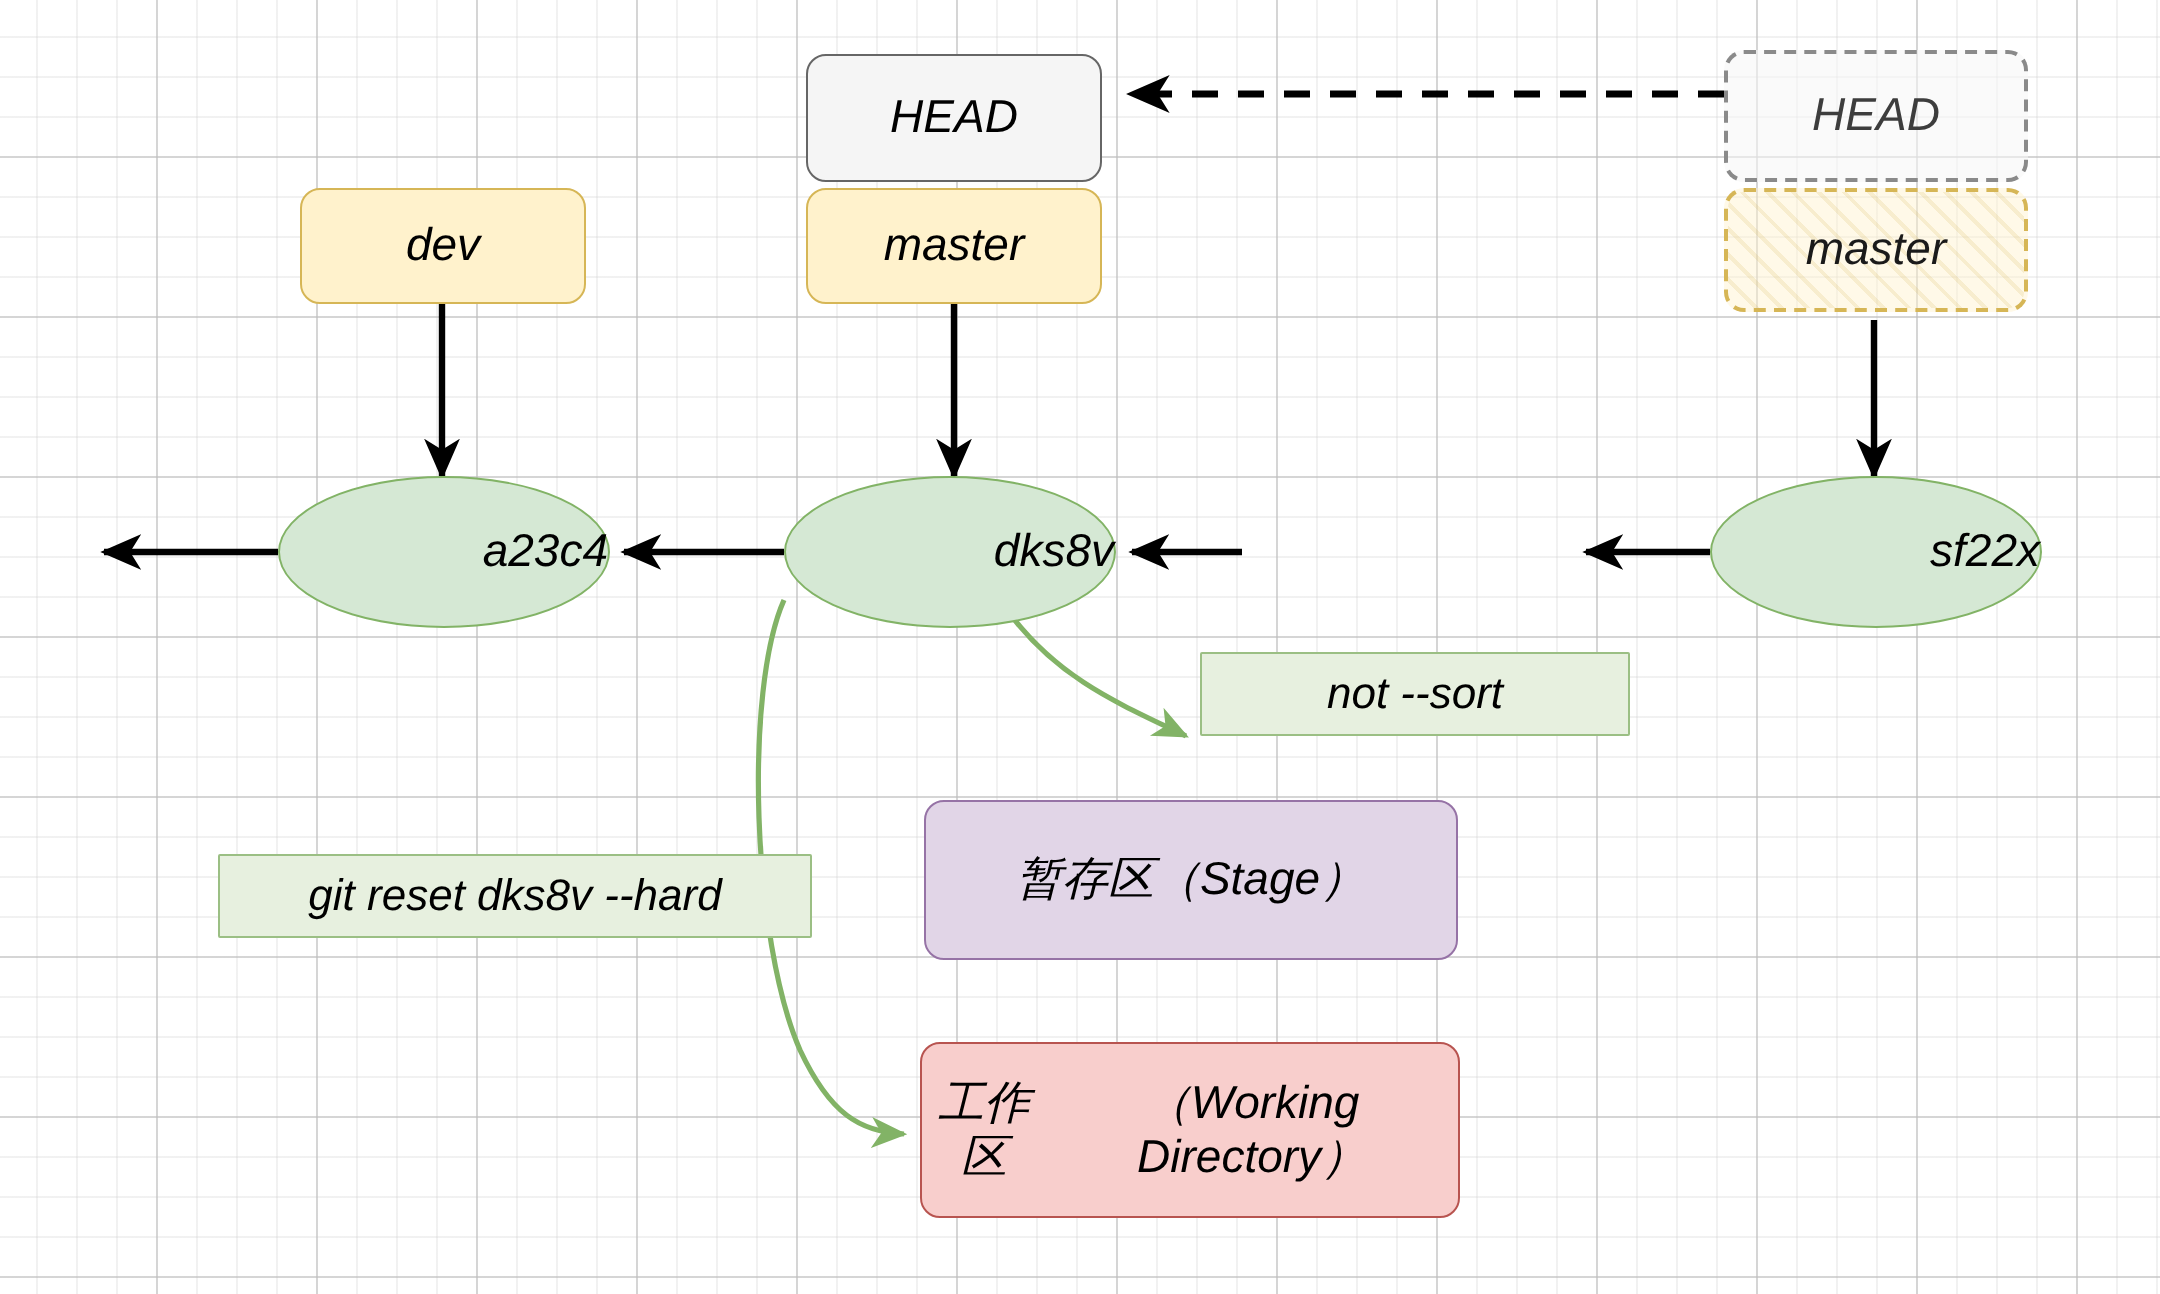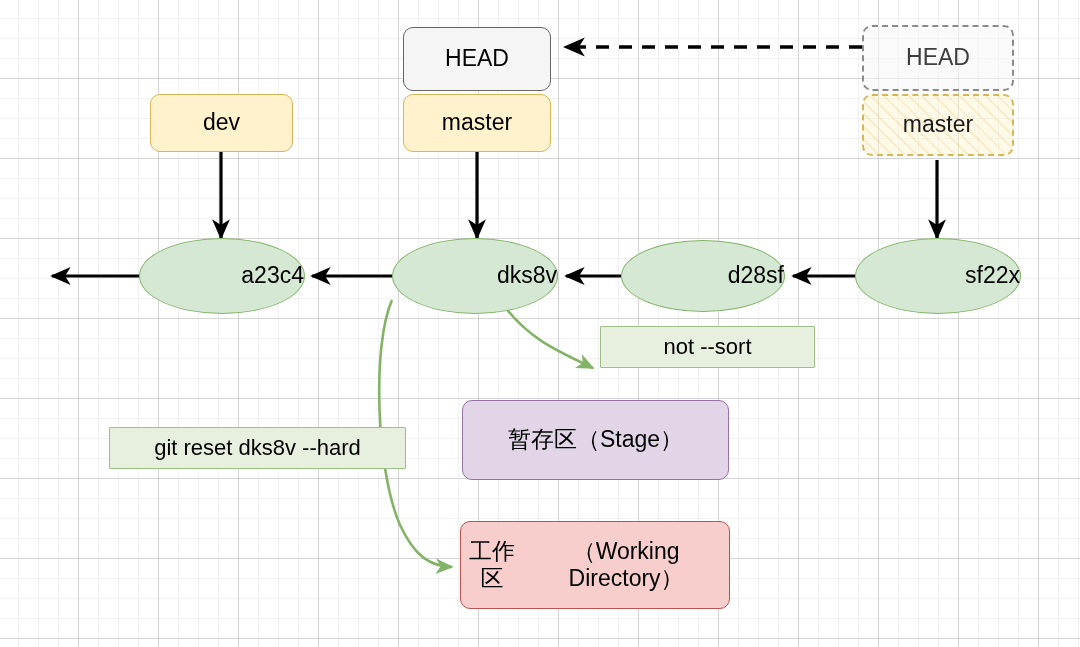--- a/index.html
+++ b/index.html
@@ -31,20 +31,21 @@
   }
   .node {
     position: absolute;
     box-sizing: border-box;
     display: flex;
     align-items: center;
     justify-content: center;
     text-align: center;
     color: #000000;
     line-height: 1.18;
+    font-style: italic;
   }
   .rbox {
     border-radius: 10px;
     border-width: 1.6px;
     border-style: solid;
   }
   .branch {
     background: #fff2cc;
     border-color: #d6b656;
     font-size: 23px;
@@ -155,23 +156,20 @@
   <div class="node ghost-branch" style="left:862px; top:94px; width:152px; height:62px;">
     <span style="position:relative; z-index:1;">master</span>
   </div>
 
   <div class="node commit" style="left:139px; top:238px; width:166px; height:76px;">
     <span>a23c4</span>
   </div>
   <div class="node commit" style="left:392px; top:238px; width:166px; height:76px;">
     <span>dks8v</span>
   </div>
-  <div class="node commit" style="left:621px; top:240px; width:164px; height:72px;">
-    <span>d28sf</span>
-  </div>
   <div class="node commit" style="left:855px; top:238px; width:166px; height:76px;">
     <span>sf22x</span>
   </div>
 
   <div class="node labelbox" style="left:600px; top:326px; width:215px; height:42px;">
     <span>not --sort</span>
   </div>
   <div class="node labelbox" style="left:109px; top:427px; width:297px; height:42px;">
     <span>git reset dks8v --hard</span>
   </div>

